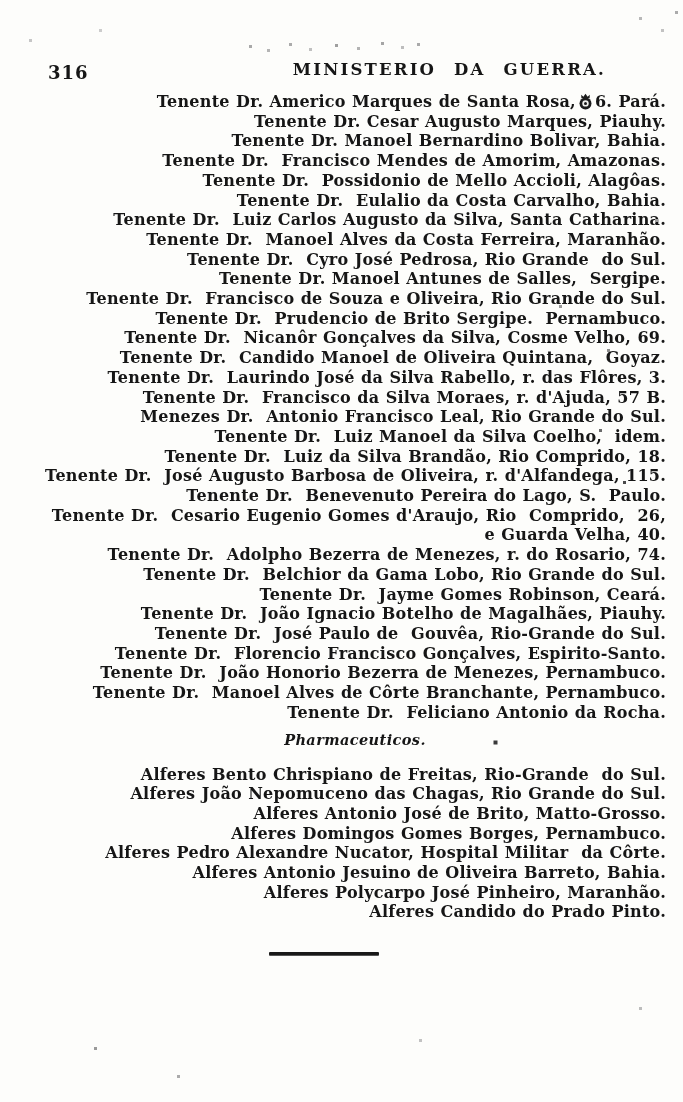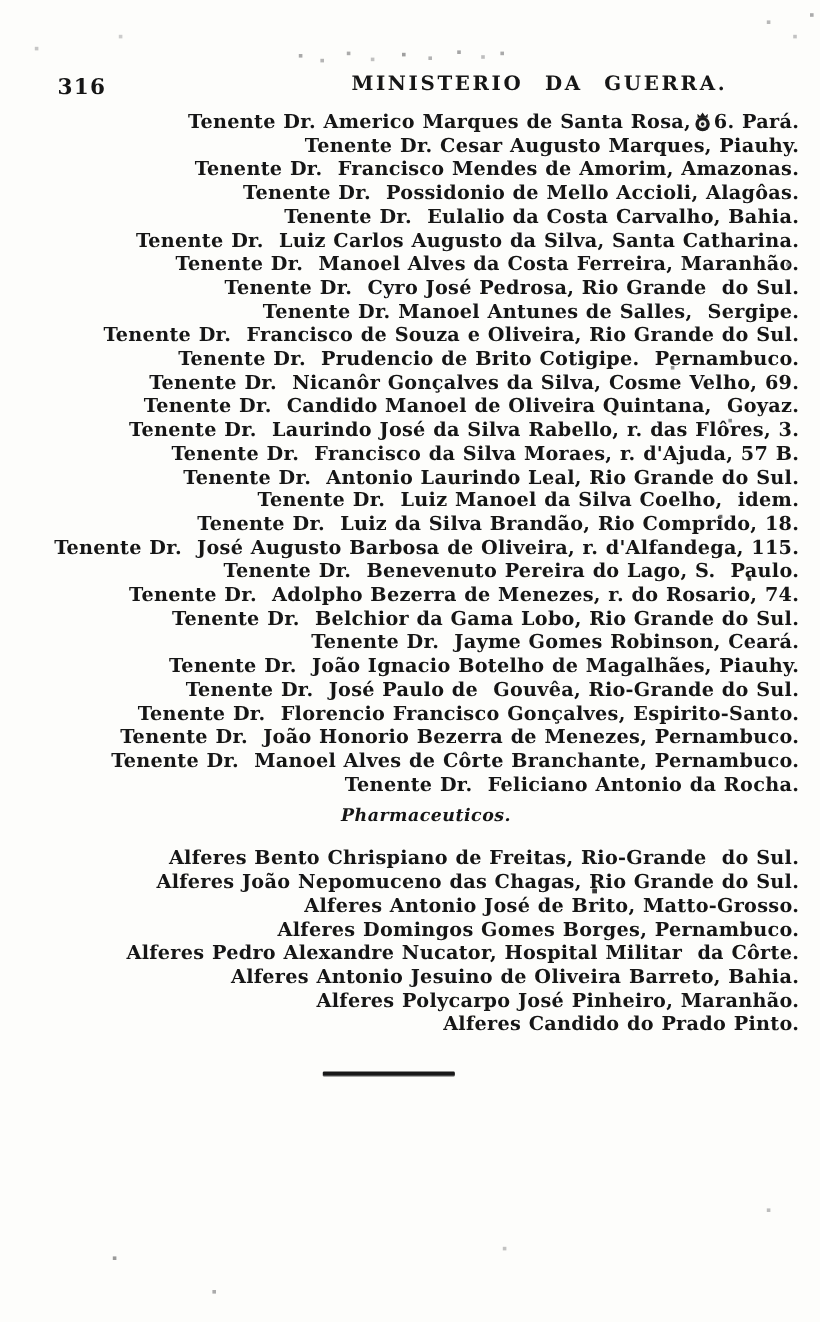--- a/index.html
+++ b/index.html
@@ -73,38 +73,40 @@
     <div class="entry"><span>Tenente Dr. Americo Marques de Santa Rosa,</span><svg class="insignia" width="15" height="17" viewBox="0 0 15 17" xmlns="http://www.w3.org/2000/svg">
           <path d="M3.4 5.2 L3.2 1.8 L5.4 3.8 L7.5 0.8 L9.6 3.8 L11.8 1.8 L11.6 5.2 Z" fill="#1c1c1c"></path>
           <circle cx="7.5" cy="10.4" r="6" fill="#1c1c1c"></circle>
           <circle cx="7.5" cy="10.4" r="3.2" fill="#efefec"></circle>
           <circle cx="7.5" cy="10.4" r="1.5" fill="#1c1c1c"></circle>
         </svg><span>6. Pará.</span></div>
 
     <div>
 
         <div class="entry">Tenente Dr. Cesar Augusto Marques, Piauhy.</div>
+        <div class="entry">Tenente Dr. Manoel Bernardino Bolivar, Bahia.</div>
         <div class="entry">Tenente Dr.  Francisco Mendes de Amorim, Amazonas.</div>
         <div class="entry">Tenente Dr.  Possidonio de Mello Accioli, Alagôas.</div>
         <div class="entry">Tenente Dr.  Eulalio da Costa Carvalho, Bahia.</div>
         <div class="entry">Tenente Dr.  Luiz Carlos Augusto da Silva, Santa Catharina.</div>
         <div class="entry">Tenente Dr.  Manoel Alves da Costa Ferreira, Maranhão.</div>
         <div class="entry">Tenente Dr.  Cyro José Pedrosa, Rio Grande  do Sul.</div>
         <div class="entry">Tenente Dr. Manoel Antunes de Salles,  Sergipe.</div>
         <div class="entry">Tenente Dr.  Francisco de Souza e Oliveira, Rio Grande do Sul.</div>
-        <div class="entry">Tenente Dr.  Prudencio de Brito Cotigipe.  Pernambuco.</div>
+        <div class="entry">Tenente Dr.  Prudencio de Brito Sergipe.  Pernambuco.</div>
         <div class="entry">Tenente Dr.  Nicanôr Gonçalves da Silva, Cosme Velho, 69.</div>
         <div class="entry">Tenente Dr.  Candido Manoel de Oliveira Quintana,  Goyaz.</div>
         <div class="entry">Tenente Dr.  Laurindo José da Silva Rabello, r. das Flôres, 3.</div>
         <div class="entry">Tenente Dr.  Francisco da Silva Moraes, r. d'Ajuda, 57 B.</div>
-        <div class="entry">Tenente Dr.  Antonio Laurindo Leal, Rio Grande do Sul.</div>
+        <div class="entry">Menezes Dr.  Antonio Francisco Leal, Rio Grande do Sul.</div>
         <div class="entry">Tenente Dr.  Luiz Manoel da Silva Coelho,  idem.</div>
         <div class="entry">Tenente Dr.  Luiz da Silva Brandão, Rio Comprido, 18.</div>
         <div class="entry">Tenente Dr.  José Augusto Barbosa de Oliveira, r. d'Alfandega, 115.</div>
         <div class="entry">Tenente Dr.  Benevenuto Pereira do Lago, S.  Paulo.</div>
+        <div class="entry">Tenente Dr.  Cesario Eugenio Gomes d'Araujo, Rio  Comprido,  26,  e Guarda Velha, 40.</div>
         <div class="entry">Tenente Dr.  Adolpho Bezerra de Menezes, r. do Rosario, 74.</div>
         <div class="entry">Tenente Dr.  Belchior da Gama Lobo, Rio Grande do Sul.</div>
         <div class="entry">Tenente Dr.  Jayme Gomes Robinson, Ceará.</div>
         <div class="entry">Tenente Dr.  João Ignacio Botelho de Magalhães, Piauhy.</div>
         <div class="entry">Tenente Dr.  José Paulo de  Gouvêa, Rio-Grande do Sul.</div>
         <div class="entry">Tenente Dr.  Florencio Francisco Gonçalves, Espirito-Santo.</div>
         <div class="entry">Tenente Dr.  João Honorio Bezerra de Menezes, Pernambuco.</div>
         <div class="entry">Tenente Dr.  Manoel Alves de Côrte Branchante, Pernambuco.</div>
         <div class="entry">Tenente Dr.  Feliciano Antonio da Rocha.</div>
       </div>

